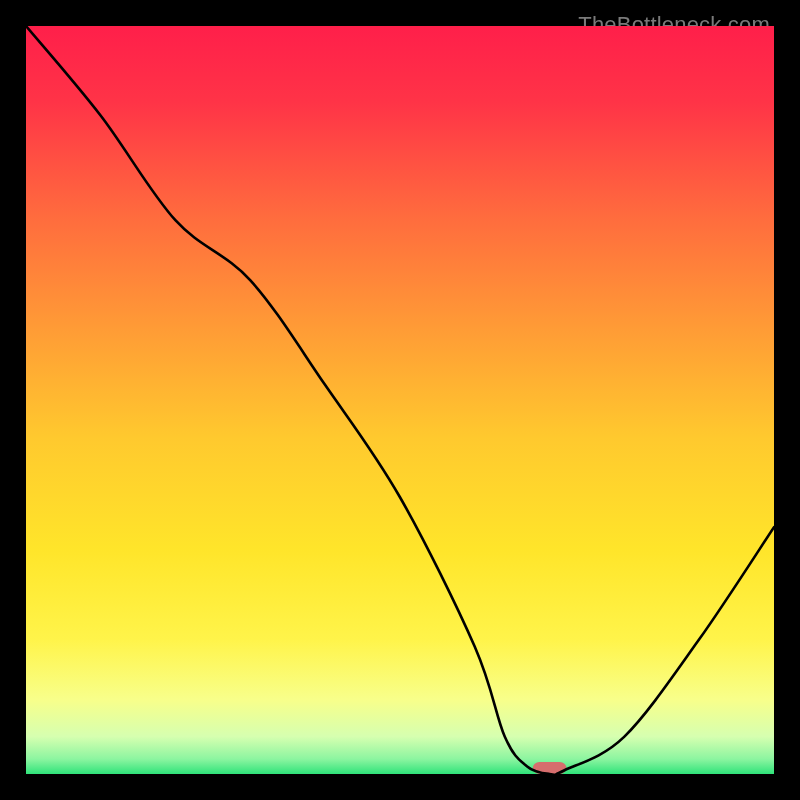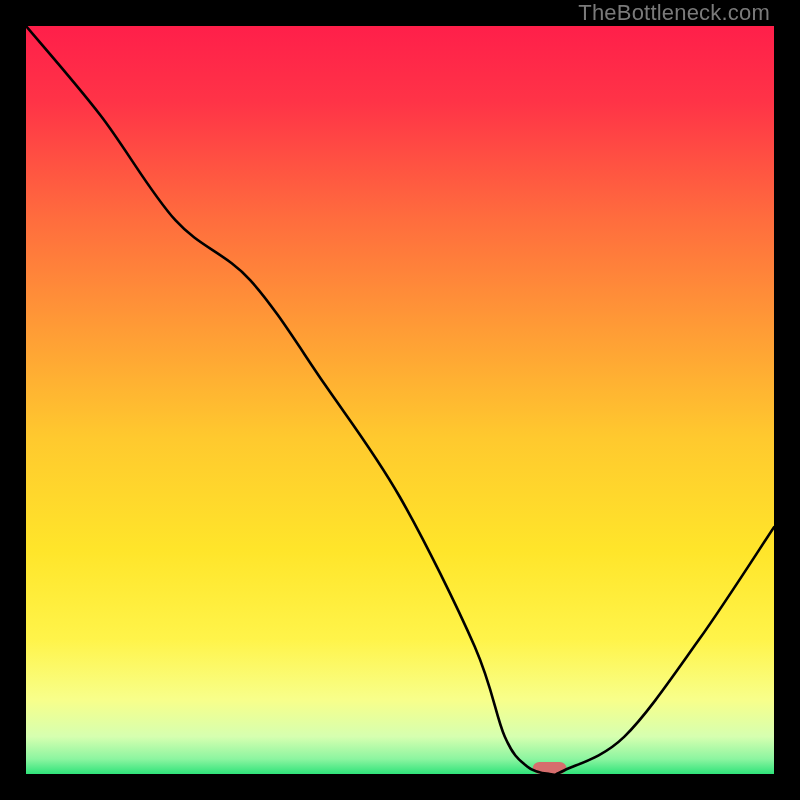--- a/index.html
+++ b/index.html
@@ -19,21 +19,21 @@
   }
   .plot {
     position: absolute;
     left: 26px;
     top: 26px;
     width: 748px;
     height: 748px;
   }
   .watermark {
     position: absolute;
-    top: 0;
+    top: 12px;
     right: 30px;
     color: #7a7a7a;
     font-size: 22px;
     font-weight: 500;
     letter-spacing: 0.2px;
     user-select: none;
   }
 </style>
 </head>
 <body>

